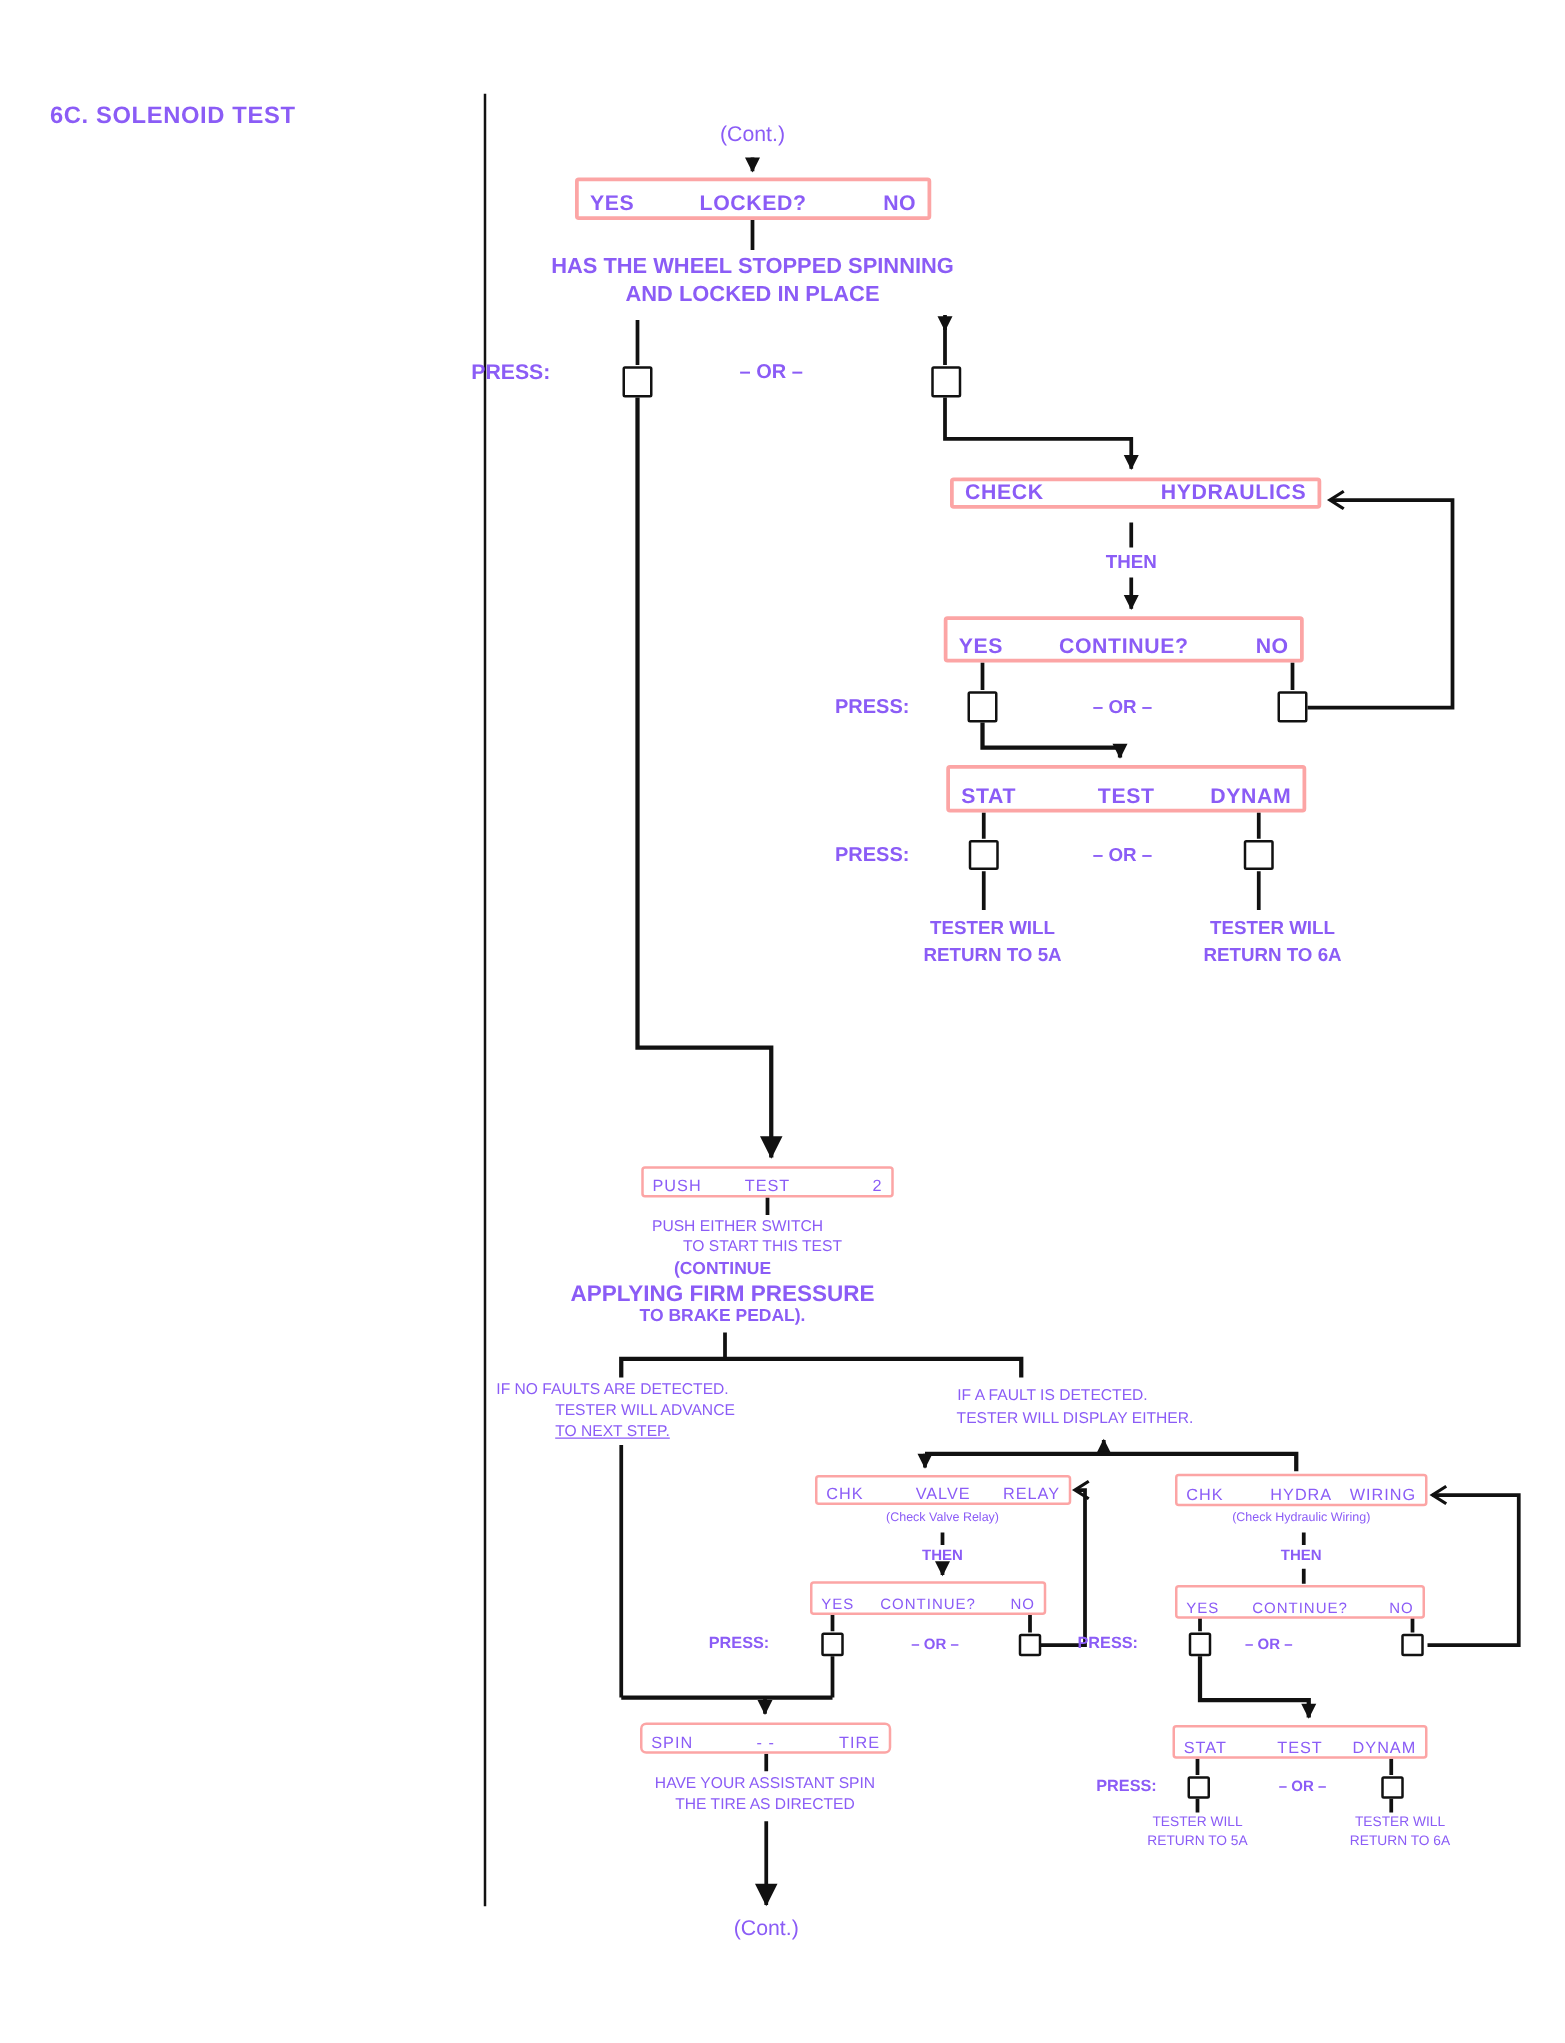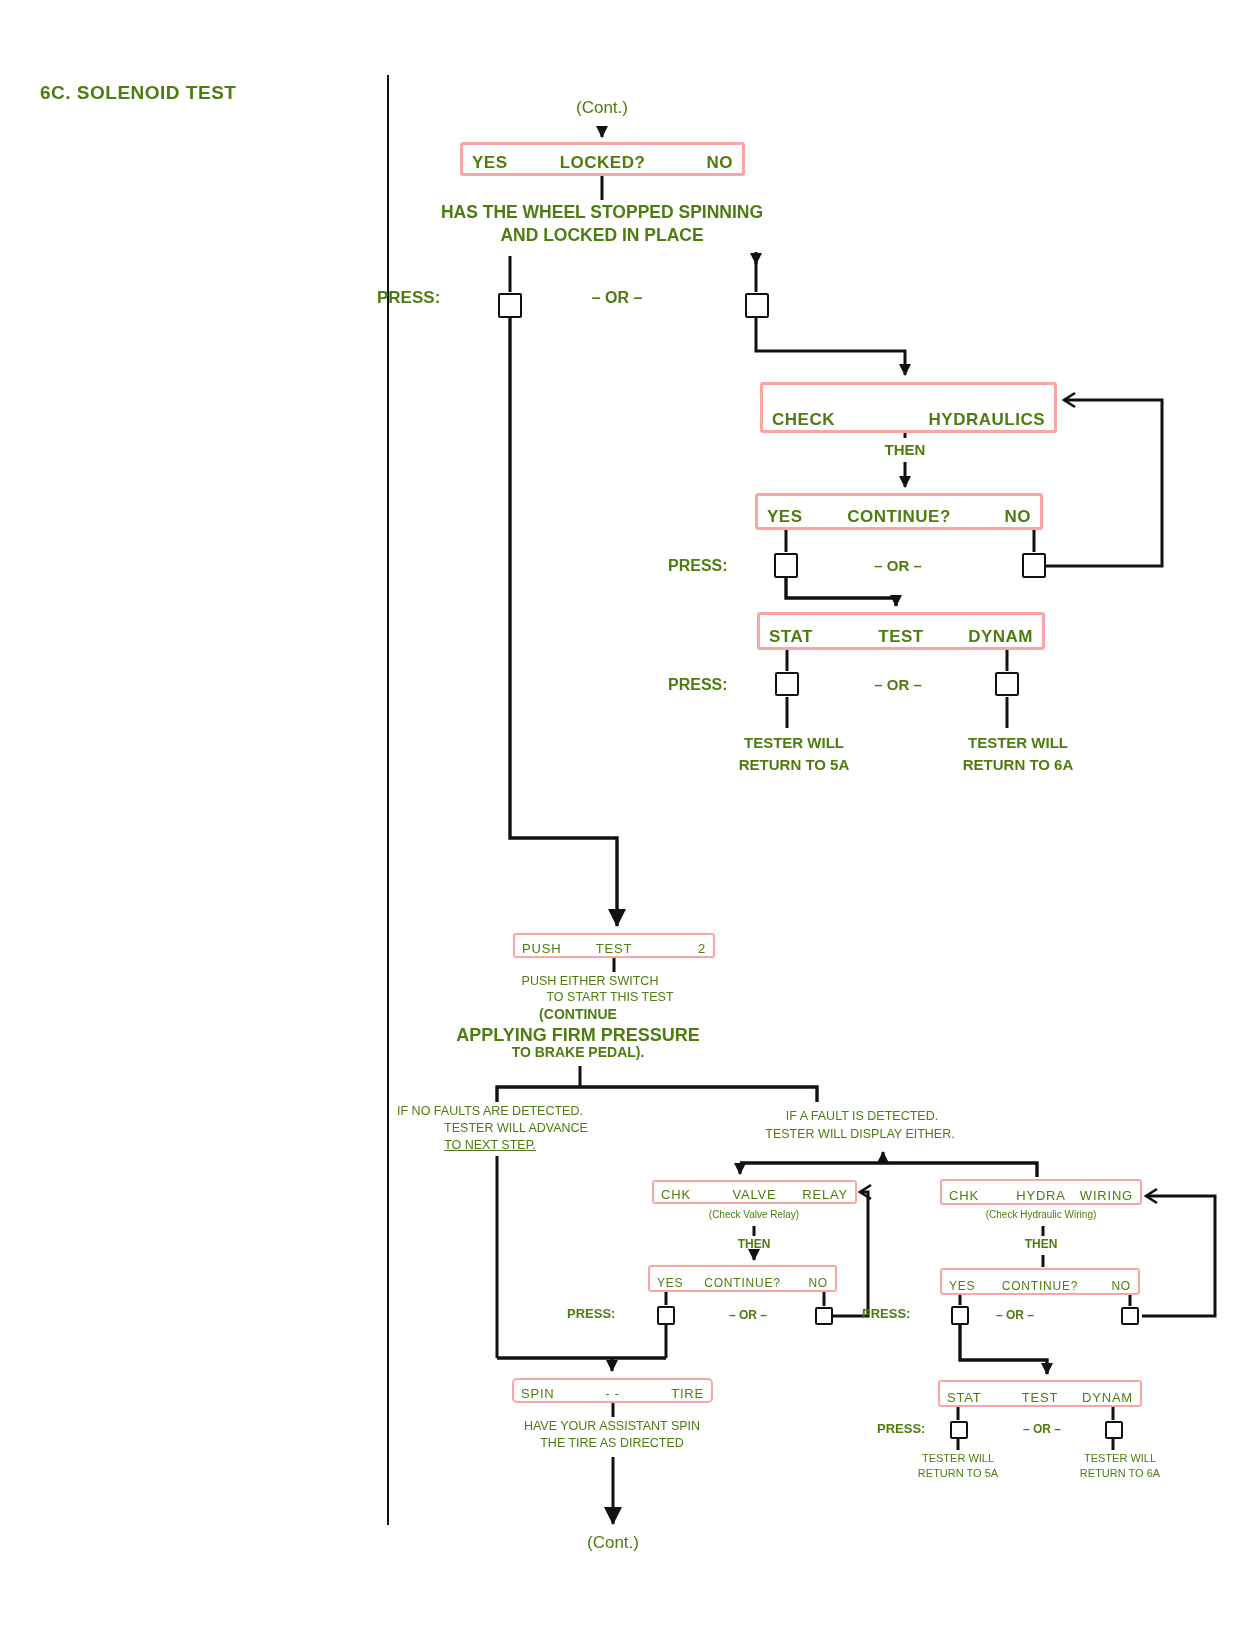--- a/index.html
+++ b/index.html
@@ -1,18 +1,18 @@
 <!DOCTYPE html>
 <html><head>
 <meta charset="utf-8">
 <style>
   html,body{margin:0;padding:0;background:#fff;}
   #page{
     position:relative;width:1252px;height:1634px;background:#fff;
-    font-family:"Liberation Sans",sans-serif;color:#4d7c0f;overflow:hidden;
+    font-family:"Liberation Sans",sans-serif;color:#8b5cf6;overflow:hidden;
   }
   .lbl{position:absolute;white-space:nowrap;font-weight:bold;}
   .txt{position:absolute;white-space:nowrap;}
   .ctr{transform:translateX(-50%);}
   .disp{
     position:absolute;border:3px solid #fca5a5;border-radius:3px;background:#fff;
     display:flex;align-items:flex-end;justify-content:space-between;
     font-weight:bold;box-sizing:border-box;padding:0 9px;letter-spacing:.5px;
   }
   .disp .c{position:absolute;left:50%;transform:translateX(-50%);}
@@ -123,21 +123,21 @@
   </div>
 
   <div class="lbl ctr" style="left:602px;top:202px;font-size:17.5px;">HAS THE WHEEL STOPPED SPINNING</div>
   <div class="lbl ctr" style="left:602px;top:225px;font-size:17.5px;">AND LOCKED IN PLACE</div>
 
   <div class="lbl" style="left:377px;top:288px;font-size:17px;">PRESS:</div>
   <div class="pbox" style="left:498px;top:293px;width:24px;height:25px;"></div>
   <div class="lbl ctr" style="left:617px;top:289px;font-size:16px;">– OR –</div>
   <div class="pbox" style="left:745px;top:293px;width:24px;height:25px;"></div>
 
-  <div class="disp" style="left:760px;top:382px;width:297px;height:51px;font-size:17px;">
+  <div class="disp" style="left:760px;top:382px;width:297px;height:25px;font-size:17px;">
     <span>CHECK</span>
     <span>HYDRAULICS</span>
   </div>
   <div class="lbl ctr" style="left:905px;top:441px;font-size:15px;">THEN</div>
 
   <div class="disp" style="left:755px;top:493px;width:288px;height:37px;font-size:17px;">
     <span>YES</span>
     <span class="c">CONTINUE?</span>
     <span>NO</span>
   </div>
@@ -168,21 +168,21 @@
   </div>
   <div class="txt ctr" style="left:590px;top:974px;font-size:12.5px;">PUSH EITHER SWITCH</div>
   <div class="txt ctr" style="left:590px;top:990px;font-size:12.5px;margin-left:20px;">TO START THIS TEST</div>
   <div class="lbl ctr" style="left:578px;top:1006px;font-size:14px;">(CONTINUE</div>
   <div class="lbl ctr" style="left:578px;top:1025px;font-size:18px;">APPLYING FIRM PRESSURE</div>
   <div class="lbl ctr" style="left:578px;top:1044px;font-size:14px;">TO BRAKE PEDAL).</div>
 
   <div class="txt ctr" style="left:490px;top:1104px;font-size:12.5px;">IF NO FAULTS ARE DETECTED.</div>
   <div class="txt ctr" style="left:516px;top:1121px;font-size:12.5px;">TESTER WILL ADVANCE</div>
   <div class="txt ctr" style="left:490px;top:1138px;font-size:12.5px;text-decoration:underline;">TO NEXT STEP.</div>
-  <div class="txt ctr" style="left:862px;top:1109px;font-size:12.5px;">IF A FAULT IS DETECTED.</div>
+  <div class="txt ctr" style="left:842px;top:1109px;font-size:12.5px;">IF A FAULT IS DETECTED.</div>
   <div class="txt ctr" style="left:860px;top:1127px;font-size:12.5px;">TESTER WILL DISPLAY EITHER.</div>
 
   <div class="disp sm" style="left:652px;top:1180px;width:205px;height:24px;font-size:13px;">
     <span>CHK</span>
     <span class="c">VALVE</span>
     <span>RELAY</span>
   </div>
   <div class="cap ctr" style="left:754px;top:1209px;">(Check Valve Relay)</div>
   <div class="lbl ctr" style="left:754px;top:1237px;font-size:12px;">THEN</div>
 

